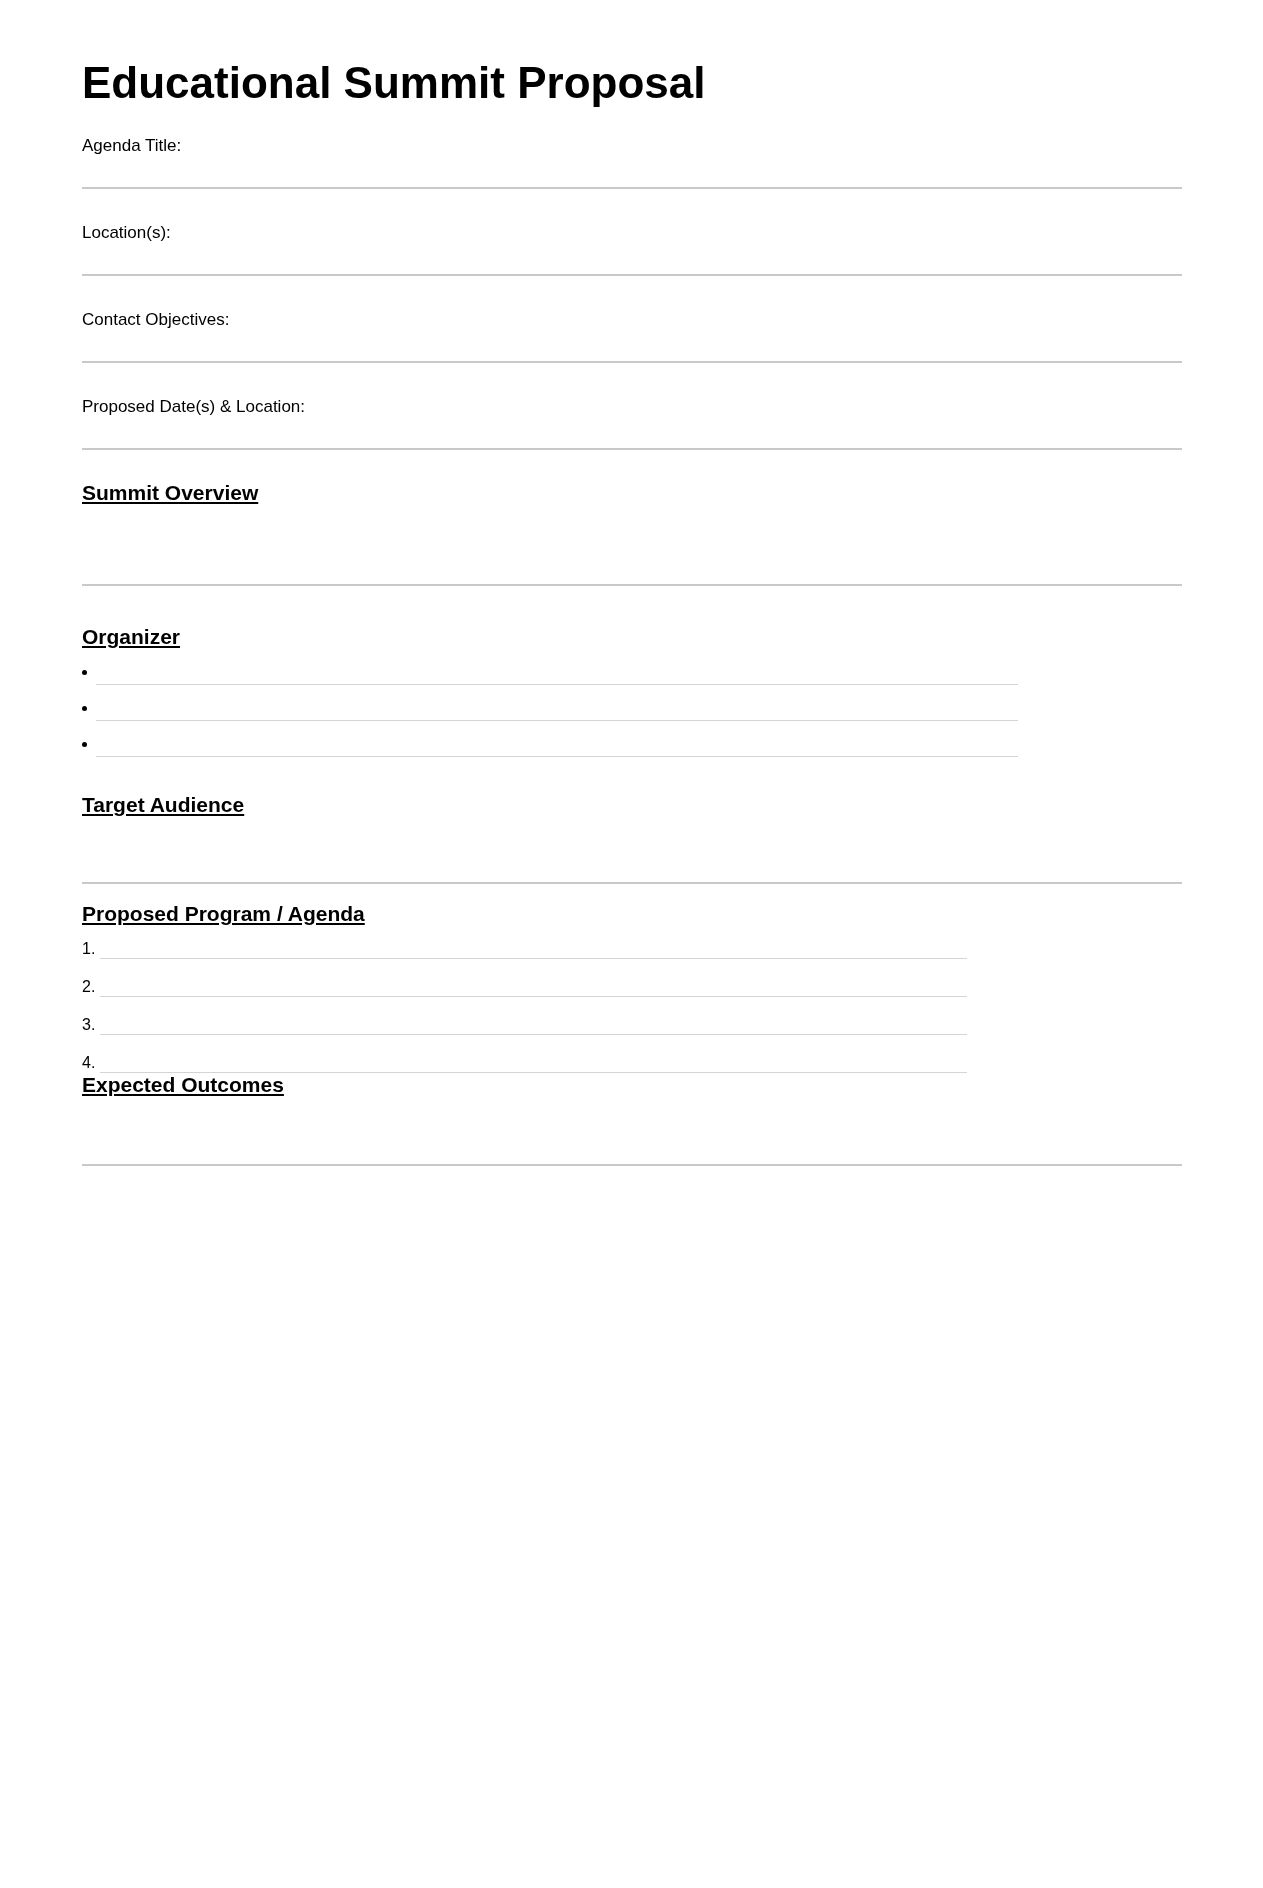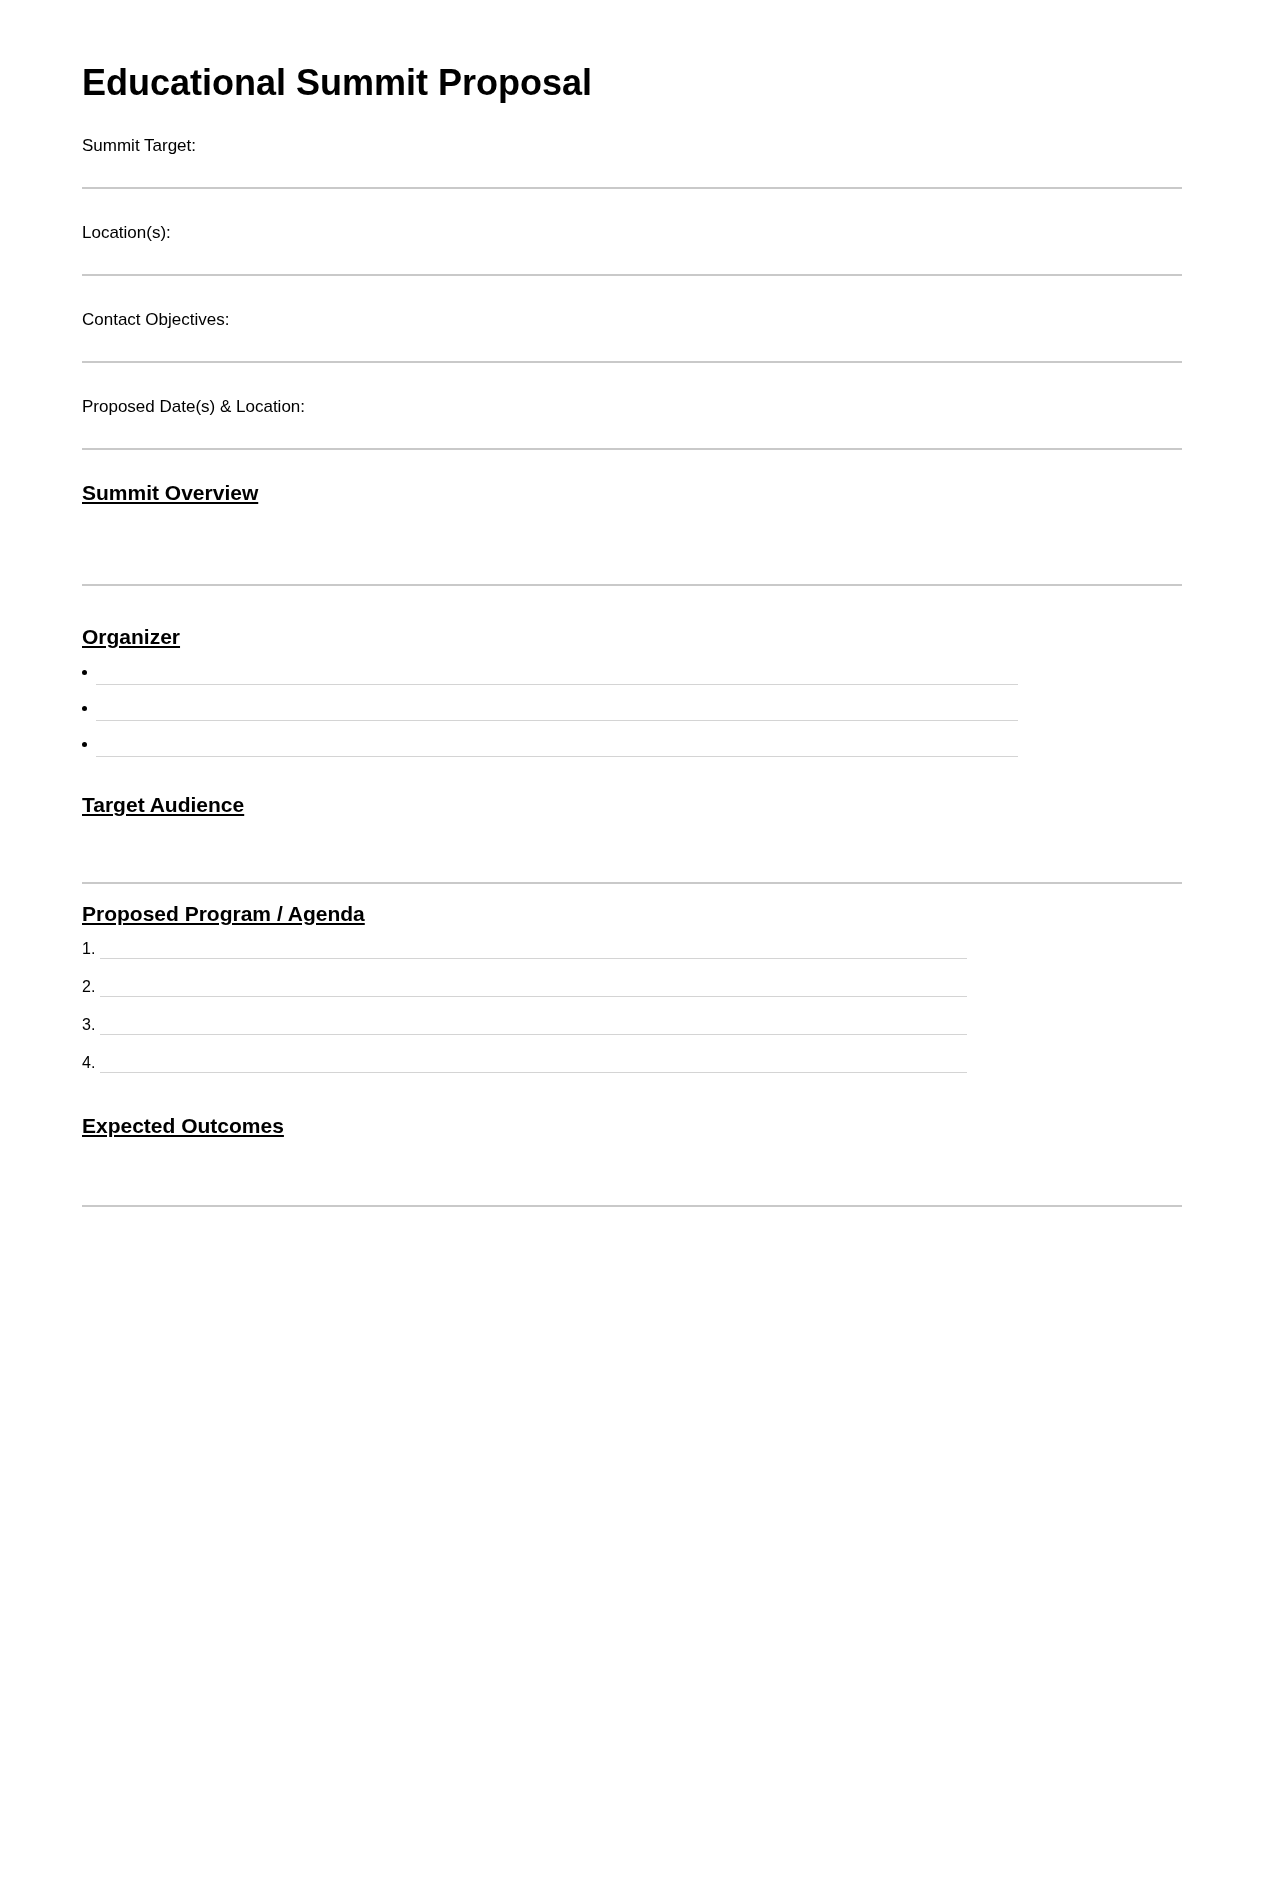--- a/index.html
+++ b/index.html
@@ -11,21 +11,21 @@
     color: #000000;
   }
   .page {
     width: 1263px;
     min-height: 1888px;
     background: #ffffff;
     padding: 0 81px 0 82px;
   }
   .doc-title {
     margin: 64px 0 0 0;
-    font-size: 36px;
+    font-size: 44px;
     line-height: 38px;
     font-weight: 700;
     color: #000000;
   }
   .field { margin-top: 34px; }
   .field-label {
     font-size: 17px;
     line-height: 20px;
     color: #000000;
   }
@@ -39,21 +39,21 @@
     line-height: 24px;
     font-weight: 700;
     margin: 0;
     color: #000000;
     text-decoration: underline;
   }
   .h-overview { margin-top: 31px; }
   .h-objectives { margin-top: 39px; }
   .h-target { margin-top: 36px; }
   .h-agenda { margin-top: 18px; }
-  .h-outcomes { margin-top: 41px; }
+  .h-outcomes { }
   .response-area {
     border-bottom: 2px solid #c9c9c9;
     width: 100%;
   }
   .response-overview { height: 81px; }
   .response-target { height: 67px; }
   .response-outcomes { height: 69px; }
   .bullet-row {
     display: flex;
     align-items: flex-end;
@@ -98,21 +98,21 @@
   }
 </style>
 </head>
 <body>
 
 <div class="page">
 
   <h1 class="doc-title">Educational Summit Proposal</h1>
 
   <div class="field">
-    <div class="field-label">Summit Target:</div>
+    <div class="field-label">Agenda Title:</div>
     <div class="field-blank"></div>
   </div>
 
   <div class="field">
     <div class="field-label">Location(s):</div>
     <div class="field-blank"></div>
   </div>
 
   <div class="field">
     <div class="field-label">Contact Objectives:</div>

